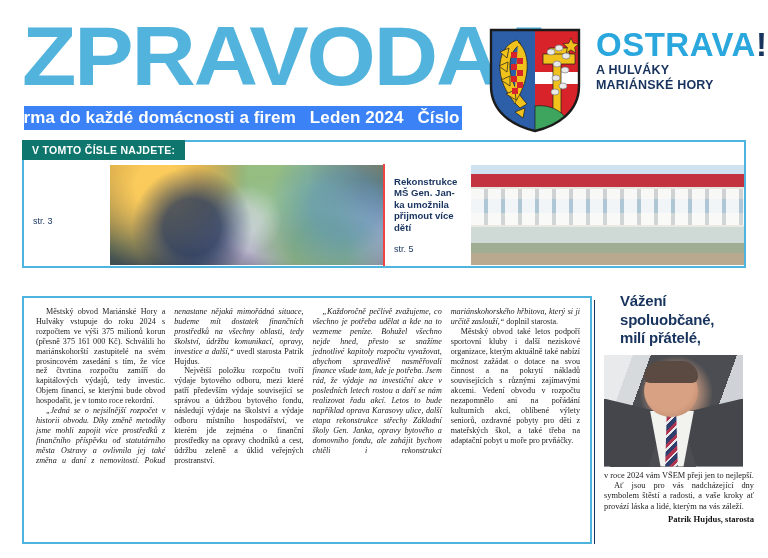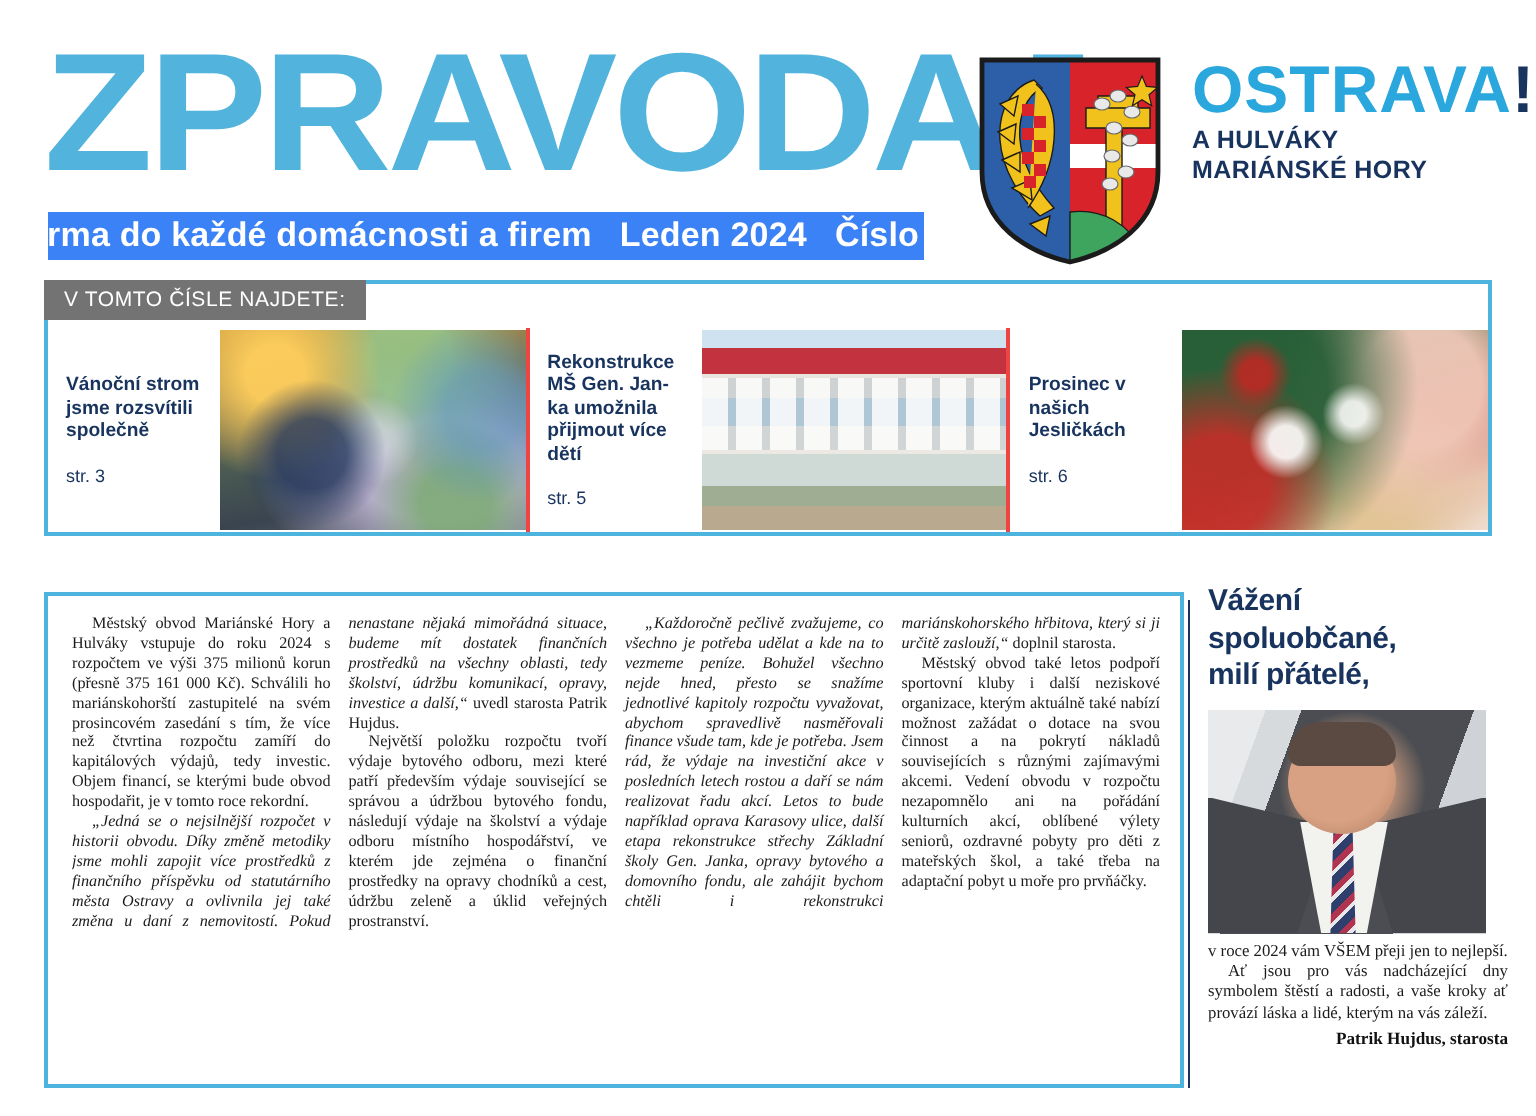--- a/index.html
+++ b/index.html
@@ -58,22 +58,22 @@
     letter-spacing:-0.2px;
   }
 
   
   .teaser-box{
     position:absolute;left:22px;top:140px;width:724px;height:128px;
     border:2px solid #4db4dd;background:#ffffff;box-sizing:border-box;
   }
   .teaser-label{
     position:absolute;left:22px;top:140px;
-    background:#737373;color:#ffffff;
-    font-size:10.5px;font-weight:400;letter-spacing:0.3px;
+    background:#0f766e;color:#ffffff;
+    font-size:10.5px;font-weight:700;letter-spacing:0.3px;
     padding:4px 10px 4px 10px;
     z-index:4;
   }
   .teaser-row{
     position:absolute;left:24px;top:164px;width:720px;height:102px;
     display:flex;align-items:stretch;
   }
   .teaser-item{display:flex;align-items:center;flex:1 1 0;min-width:0;}
   .teaser-item + .teaser-item{border-left:2px solid #ef4444;}
   .teaser-text{
@@ -157,21 +157,21 @@
   
   .sidebar{
     position:absolute;left:604px;top:292px;width:150px;height:258px;
   }
   .side-rule{
     position:absolute;left:594px;top:300px;width:1px;height:244px;
     background:#17335e;
   }
   .side-head{
     font-size:15px;font-weight:700;line-height:18.5px;color:#17335e;
-    margin:0 0 7px 0;letter-spacing:-0.2px;
+    margin:0 0 7px 16px;letter-spacing:-0.2px;
   }
   .mayor-photo{
     width:139px;height:112px;position:relative;overflow:hidden;
     background:
       radial-gradient(ellipse at 52% 34%, #c99a7e 0 17%, rgba(201,154,126,0) 36%),
       linear-gradient(110deg,#e8eaec 0 16%,#d7dadd 16% 26%,#4b4d52 26% 74%,#cfd3d7 74% 100%);
   }
   .mayor-photo .face{
     position:absolute;left:40px;top:10px;width:54px;height:52px;border-radius:50%;
     background:radial-gradient(circle at 45% 40%, #d8a184 0 58%, #b07d61 100%);
@@ -293,41 +293,33 @@
     </div>
   </div>
 
   <div class="teaser-box"></div>
   <div class="teaser-label">V TOMTO ČÍSLE NAJDETE:</div>
 
   <div class="teaser-row">
 
     <div class="teaser-item">
       <div class="teaser-text">
-        <div class="teaser-title">Vánoční strom jsme rozsvítili společně</div>
         <div class="teaser-page">str. 3</div>
       </div>
       <div class="teaser-photo ph-xmas"></div>
     </div>
 
     <div class="teaser-item">
       <div class="teaser-text">
         <div class="teaser-title">Rekonstrukce MŠ Gen. Jan-ka umožnila přijmout více dětí</div>
         <div class="teaser-page">str. 5</div>
       </div>
       <div class="teaser-photo ph-school"></div>
     </div>
 
-    <div class="teaser-item">
-      <div class="teaser-text">
-        <div class="teaser-title">Prosinec v našich Jesličkách</div>
-        <div class="teaser-page">str. 6</div>
-      </div>
-      <div class="teaser-photo ph-jesle"></div>
-    </div>
   </div>
 
   <div class="article-box">
     <div class="cols" id="article-cols">
         <p>Městský obvod Mariánské Hory a Hulváky vstupuje do roku 2024 s rozpočtem ve výši 375 milionů korun (přesně 375 161 000 Kč). Schválili ho mariánskohorští zastupitelé na svém prosincovém zasedání s tím, že více než čtvrtina rozpočtu zamíří do kapitálových výdajů, tedy investic. Objem financí, se kterými bude obvod hospodařit, je v tomto roce rekordní.</p>
         <p><i>„Jedná se o nejsilnější rozpočet v historii obvodu. Díky změně metodiky jsme mohli zapojit více prostředků z finančního příspěvku od statutárního města Ostravy a ovlivnila jej také změna u daní z nemovitostí. Pokud nenastane nějaká mimořádná situace, budeme mít dostatek finančních prostředků na všechny oblasti, tedy školství, údržbu komunikací, opravy, investice a další,“</i> uvedl starosta Patrik Hujdus.</p>
         <p>Největší položku rozpočtu tvoří výdaje bytového odboru, mezi které patří především výdaje související se správou a údržbou bytového fondu, následují výdaje na školství a výdaje odboru místního hospodářství, ve kterém jde zejména o finanční prostředky na opravy chodníků a cest, údržbu zeleně a úklid veřejných prostranství.</p>
         <p><i>„Každoročně pečlivě zvažujeme, co všechno je potřeba udělat a kde na to vezmeme peníze. Bohužel všechno nejde hned, přesto se snažíme jednotlivé kapitoly rozpočtu vyvažovat, abychom spravedlivě nasměřovali finance všude tam, kde je potřeba. Jsem rád, že výdaje na investiční akce v posledních letech rostou a daří se nám realizovat řadu akcí. Letos to bude například oprava Karasovy ulice, další etapa rekonstrukce střechy Základní školy Gen. Janka, opravy bytového a domovního fondu, ale zahájit bychom chtěli i rekonstrukci mariánskohorského hřbitova, který si ji určitě zaslouží,“</i> doplnil starosta.</p>
         <p>Městský obvod také letos podpoří sportovní kluby i další neziskové organizace, kterým aktuálně také nabízí možnost zažádat o dotace na svou činnost a na pokrytí nákladů souvisejících s různými zajímavými akcemi. Vedení obvodu v rozpočtu nezapomnělo ani na pořádání kulturních akcí, oblíbené výlety seniorů, ozdravné pobyty pro děti z mateřských škol, a také třeba na adaptační pobyt u moře pro prvňáčky.</p>
       </div>

